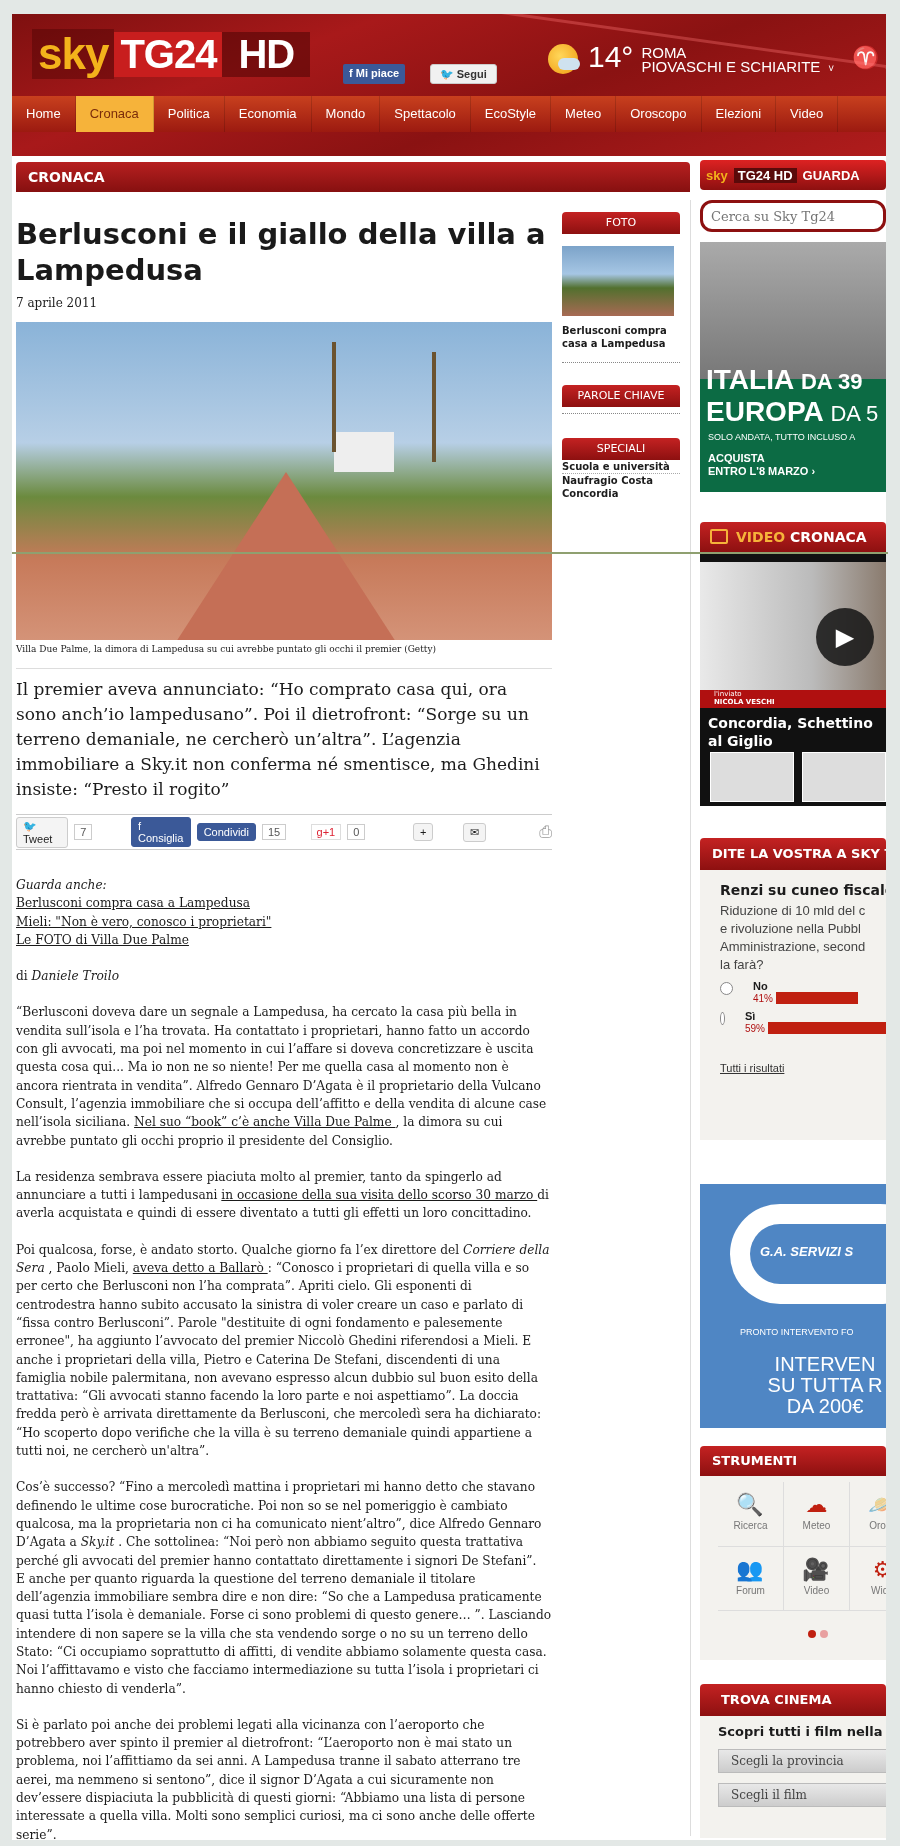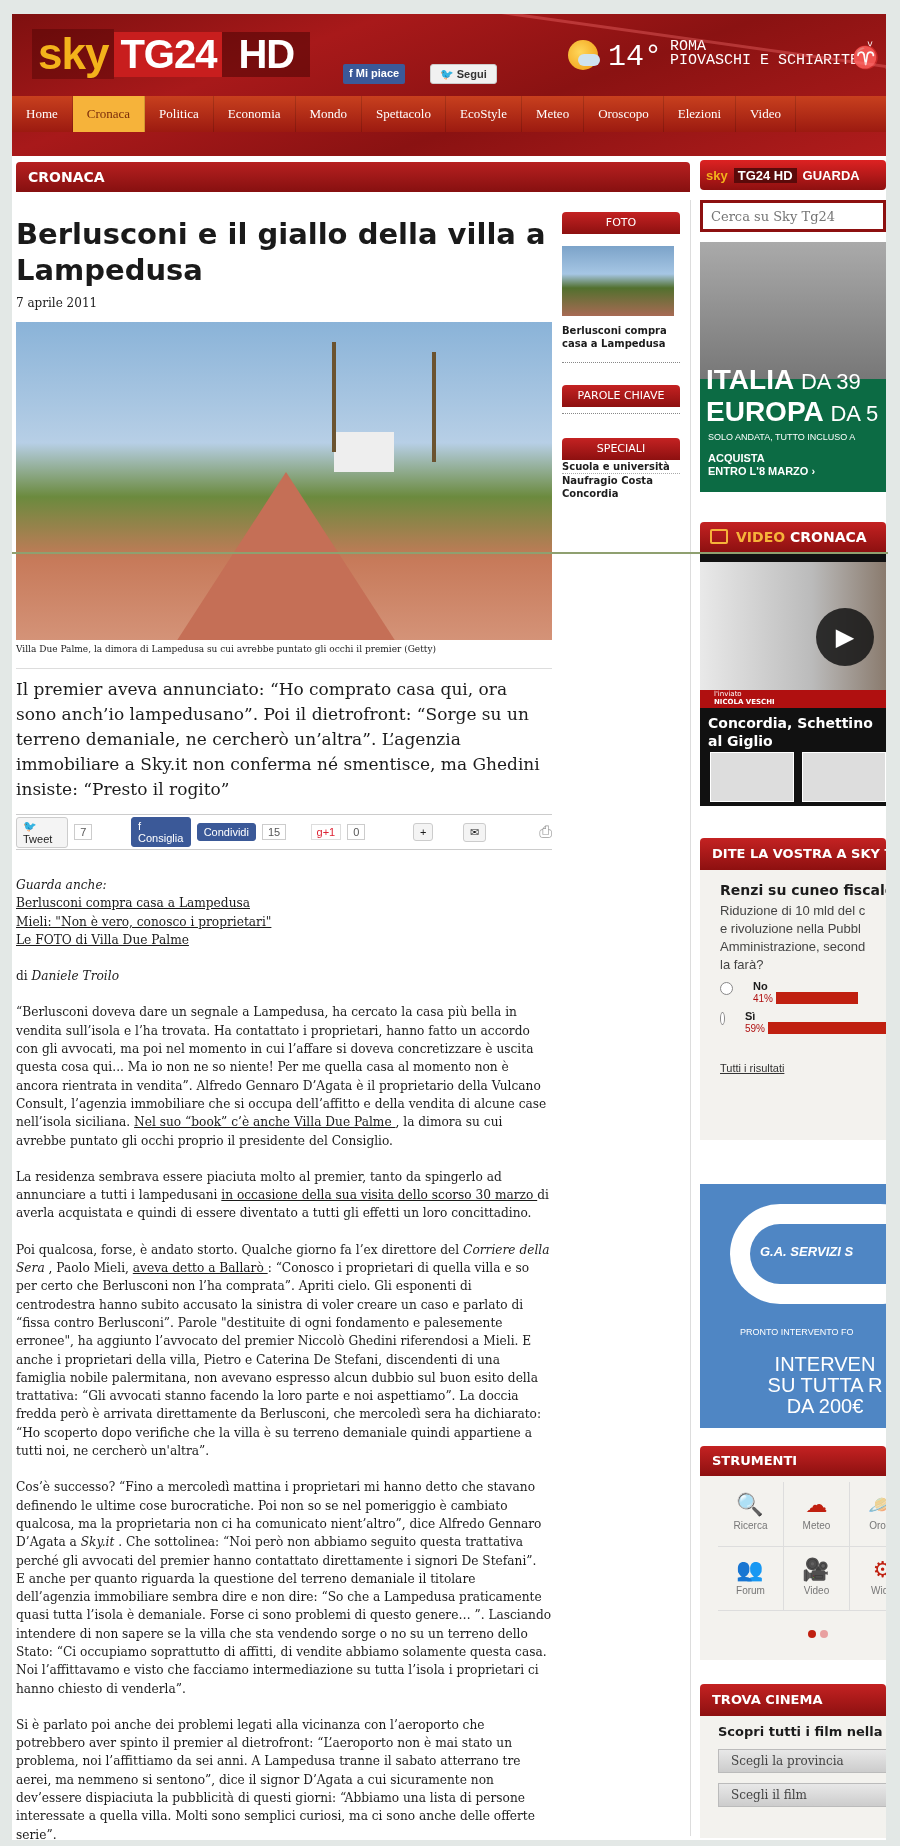--- a/index.html
+++ b/index.html
@@ -9,28 +9,28 @@
 .gutter{position:absolute;left:886px;top:0;width:14px;height:1846px;background:#e3e8e6}
 
 .header{position:absolute;left:12px;top:14px;width:874px;height:142px;background:linear-gradient(160deg,#7e1010 0%,#a8191a 30%,#8a1212 60%,#b01c1c 100%);overflow:hidden}
 .header:after{content:"";position:absolute;left:300px;top:20px;width:700px;height:80px;border-top:3px solid rgba(255,120,120,.35);transform:rotate(8deg)}
 .logo{position:absolute;left:20px;top:10px;height:60px;display:flex;align-items:center;font-family:"Liberation Sans",sans-serif;font-weight:bold;font-size:40px;letter-spacing:-1px}
 .logo .sky{color:#f3b21b;background:rgba(60,0,0,.35);padding:0 6px;font-size:44px}
 .logo .tg{color:#fff;background:#c81e1e;padding:0 6px}
 .logo .hd{color:#fff;background:rgba(60,0,0,.45);padding:0 16px}
 .fb-like{position:absolute;left:331px;top:50px;height:20px;background:#3b5998;color:#fff;font:bold 11px "Liberation Sans",sans-serif;padding:3px 6px;border-radius:2px}
 .tw-follow{position:absolute;left:418px;top:50px;height:20px;background:#f1f1f1;color:#333;font:bold 11px "Liberation Sans",sans-serif;padding:3px 9px;border-radius:3px;border:1px solid #ccc}
-.weather{position:absolute;left:556px;top:26px;display:flex;align-items:flex-start;color:#fff;font-family:Liberation Mono, monospace}
+.weather{position:absolute;left:536px;top:26px;display:flex;align-items:flex-end;color:#fff;font-family:Liberation Sans, sans-serif}
 .weather .ico{width:30px;height:30px;border-radius:50%;background:radial-gradient(circle at 40% 40%,#ffd75a,#f09a10);position:relative;margin-right:10px}
 .weather .ico:after{content:"";position:absolute;left:10px;top:14px;width:22px;height:12px;background:#cfe2ef;border-radius:8px}
 .weather .temp{font-size:30px;margin-right:8px}
 .weather .loc{font-size:15px;line-height:14px}
 .weather .chev{margin-left:8px;font-size:10px}
 .horo{position:absolute;left:840px;top:30px;color:#fff;font:bold 11px "Liberation Sans",sans-serif;line-height:14px;display:flex;gap:6px;align-items:center}
-.nav{position:absolute;left:12px;top:96px;width:874px;height:36px;background:linear-gradient(#c8401e,#9c1a10);display:flex;font-family:Liberation Serif, serif}
+.nav{position:absolute;left:12px;top:96px;width:874px;height:36px;background:linear-gradient(#c8401e,#9c1a10);display:flex;font-family:Liberation Sans, sans-serif}
 .nav a{color:#fff;font-size:13px;padding:0 14px;line-height:36px;text-decoration:none;border-right:1px solid rgba(0,0,0,.15)}
 .nav a.active{background:#f6b33a;color:#7a2c0a}
 
 .section-bar{position:absolute;left:16px;top:162px;width:674px;height:30px;background:linear-gradient(#b72020,#861010);border-radius:4px 4px 0 0;color:#fff;font:bold 14px "DejaVu Sans",sans-serif;line-height:30px;padding-left:12px}
 
 .article{position:absolute;left:16px;top:200px;width:536px}
 .title{font:bold 29px/36px "DejaVu Sans",sans-serif;color:#1a1a1a;margin-top:16px}
 .date{font-size:12px;margin-top:8px}
 .hero{margin-top:12px;width:536px;height:318px;position:relative;overflow:hidden;background:linear-gradient(#8ab3d8 0%,#b7cfe6 38%,#6b8a3e 55%,#c77a5a 75%,#d49378 100%)}
 .hero .path{position:absolute;left:160px;top:150px;width:0;height:0;border-left:110px solid transparent;border-right:110px solid transparent;border-bottom:170px solid #c56f56}
@@ -52,21 +52,21 @@
 .midcol .thumb{margin-top:12px;width:112px;height:70px;background:linear-gradient(#7ca3c9,#a6c6e4 40%,#52702e 60%,#a86a54)}
 .midcol .ttl{font:bold 10px/13px "DejaVu Sans",sans-serif;margin-top:8px;padding-bottom:12px;border-bottom:1px dotted #888}
 .tags{margin-top:8px}
 .tag{display:inline-block;background:#999;color:#fff;font:bold 10px "DejaVu Sans",sans-serif;padding:3px 3px;margin-bottom:3px}
 .sp-item{font:bold 10px/13px "DejaVu Sans",sans-serif;padding:0 0;border-bottom:1px dotted #aaa}
 .vline{position:absolute;left:690px;top:200px;width:1px;height:1636px;background:#ddd}
 
 .rightcol{position:absolute;left:700px;top:160px;width:186px;font-family:"DejaVu Sans",sans-serif;overflow:hidden}
 .live{height:30px;background:linear-gradient(#d22,#8d1010);border-radius:4px;display:flex;align-items:center;padding-left:6px;gap:6px;font:bold 13px "Liberation Sans",sans-serif}
 .live .s{color:#f3b21b}.live .t{color:#fff;background:#5a0a0a;padding:0 4px}.live .g{color:#fff}
-.search{margin-top:10px;height:32px;border:3px solid #8d1010;border-radius:0;padding:5px 8px;font:13px "DejaVu Serif",serif;color:#555;background:#fff}
+.search{margin-top:10px;height:32px;border:3px solid #8d1010;border-radius:12px;padding:5px 8px;font:13px "DejaVu Serif",serif;color:#555;background:#fff}
 .ad1{margin-top:10px;height:250px;background:linear-gradient(#aaa 0%,#777 55%,#0c6b44 55%,#0c6b44 100%);position:relative;color:#fff;font-family:"Liberation Sans",sans-serif}
 .ad1 .l1{position:absolute;left:6px;top:122px;font:bold 28px "Liberation Sans",sans-serif;white-space:nowrap}
 .ad1 .l2{position:absolute;left:6px;top:154px;font:bold 28px "Liberation Sans",sans-serif;white-space:nowrap}
 .ad1 .l3{position:absolute;left:8px;top:190px;font-size:9px;white-space:nowrap}
 .ad1 .l4{position:absolute;left:8px;top:210px;font:bold 11px/13px "Liberation Sans",sans-serif}
 .vc-hd{margin-top:30px;height:30px;background:linear-gradient(#c42222,#8d1010);border-radius:4px 4px 0 0;font:bold 14px "DejaVu Sans",sans-serif;line-height:30px;padding-left:36px;position:relative}
 .vc-hd .v{color:#f6b33a}.vc-hd .c{color:#fff}
 .vc-hd .tv{position:absolute;left:10px;top:7px;width:18px;height:15px;border:2px solid #f6b33a;border-radius:2px}
 .vc-body{background:#111;height:254px;position:relative}
 .vc-frame{position:absolute;left:0;top:10px;width:186px;height:128px;background:linear-gradient(90deg,#e9e9e9,#bbb 60%,#8a7b6e)}
@@ -92,21 +92,21 @@
 .ad2 .p1{position:absolute;left:40px;top:143px;font-size:9px;white-space:nowrap}
 .ad2 .p2{position:absolute;left:30px;top:170px;font:20px/21px "Liberation Sans",sans-serif;white-space:nowrap;text-align:center;width:190px}
 .str-hd{margin-top:18px;height:30px;background:linear-gradient(#c42222,#8d1010);border-radius:4px 4px 0 0;color:#fff;font:bold 13px "DejaVu Sans",sans-serif;line-height:30px;padding-left:12px}
 .str{background:#f3f2ee;height:184px;padding:6px 0 0 18px}
 .grid{display:grid;grid-template-columns:66px 66px 66px;border-bottom:1px solid #ddd;width:200px}
 .cell{height:64px;border-right:1px solid #ddd;text-align:center;font:10px "Liberation Sans",sans-serif;color:#777;padding-top:10px}
 .cell .i{color:#c02010;font-size:22px;display:block;height:28px}
 .dots{text-align:center;margin-top:12px;width:200px}
 .dots span{display:inline-block;width:8px;height:8px;border-radius:50%;background:#c02010;margin:0 2px}
 .dots span.off{background:#e8a0a0}
-.cin-hd{margin-top:24px;height:32px;background:linear-gradient(#c42222,#8d1010);border-radius:4px 4px 0 0;color:#fff;font:bold 13px "DejaVu Sans",sans-serif;line-height:32px;padding-left:12px}
+.cin-hd{margin-top:24px;height:32px;background:linear-gradient(#c42222,#8d1010);border-radius:4px 4px 0 0;color:#fff;font:bold 13px "DejaVu Sans",sans-serif;line-height:32px;padding-left:21px}
 .cin{background:#f3f2ee;height:122px;padding:8px 0 0 18px}
 .cin .q{font:bold 13px "DejaVu Sans",sans-serif;white-space:nowrap}
 .sel{margin-top:10px;height:24px;background:linear-gradient(#e8e8e8,#ccc);border:1px solid #bbb;font:12px "DejaVu Serif",serif;color:#444;padding:4px 12px;width:200px}
 .hline{position:absolute;left:12px;top:552px;width:876px;height:2px;background:#8fa070}
 </style>
 </head>
 <body>
 
 <div class="page"></div>
 <div class="gutter"></div>
@@ -205,21 +205,21 @@
 </aside>
 
 <aside class="rightcol">
   <div class="live">
     <span class="s">sky</span>
     <span class="t">TG24 HD</span>
     <span class="g">GUARDA</span>
   </div>
   <input class="search" style="width: 100%;" placeholder="Cerca su Sky Tg24">
   <div class="ad1">
-    <div class="l1"><span>ITALIA</span> <span style="font-weight:normal;font-size:22px">DA 39</span></div>
+    <div class="l1"><span>ITALIA</span> <span style="font-weight:bold;font-size:22px">DA 39</span></div>
     <div class="l2"><span>EUROPA</span> <span style="font-weight:normal;font-size:22px">DA 5</span></div>
     <div class="l3">SOLO ANDATA, TUTTO INCLUSO A</div>
     <div class="l4"><span>ACQUISTA</span><br><span>ENTRO L'8 MARZO ›</span></div>
   </div>
   <div class="vc-hd">
     <span class="tv"></span>
     <span class="v">VIDEO</span> <span class="c">CRONACA</span>
   </div>
   <div class="vc-body">
     <div class="vc-frame"></div>

